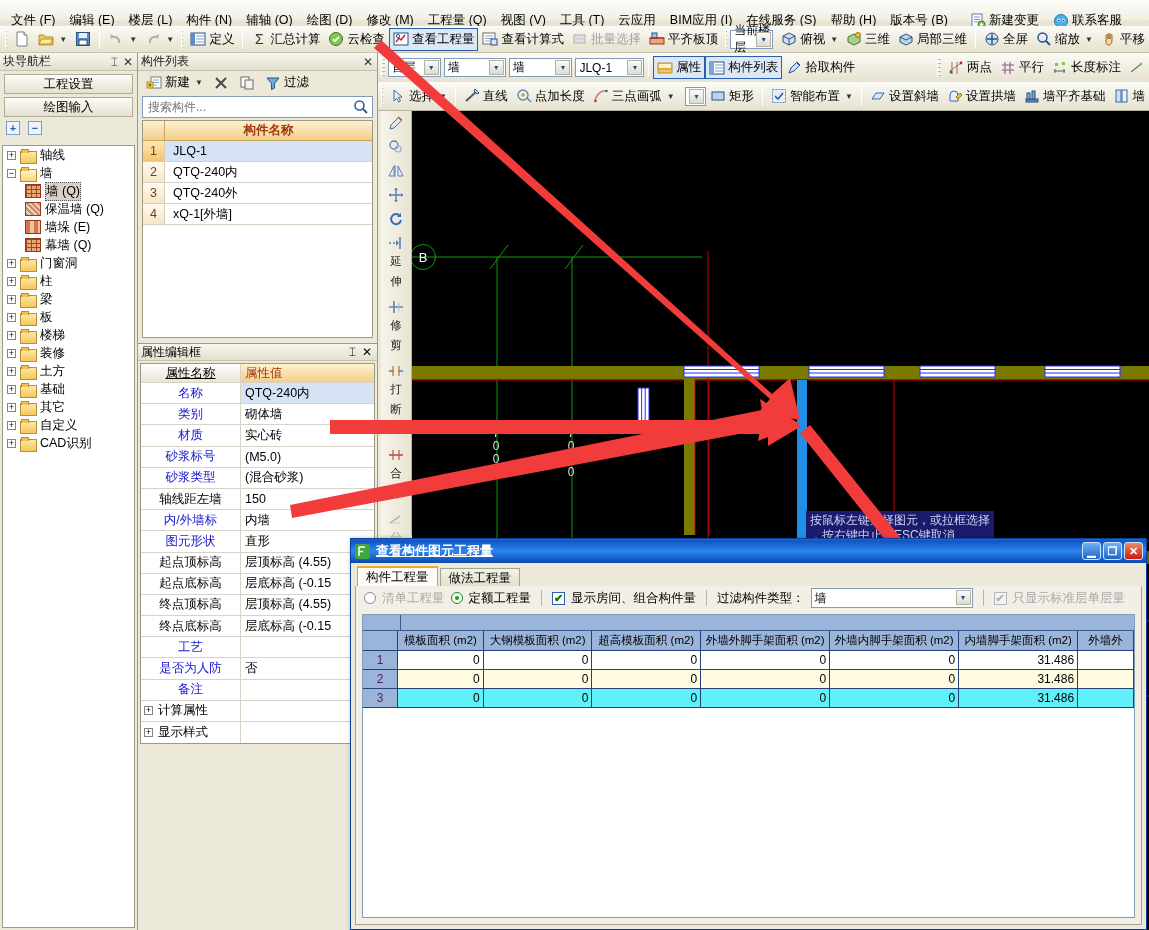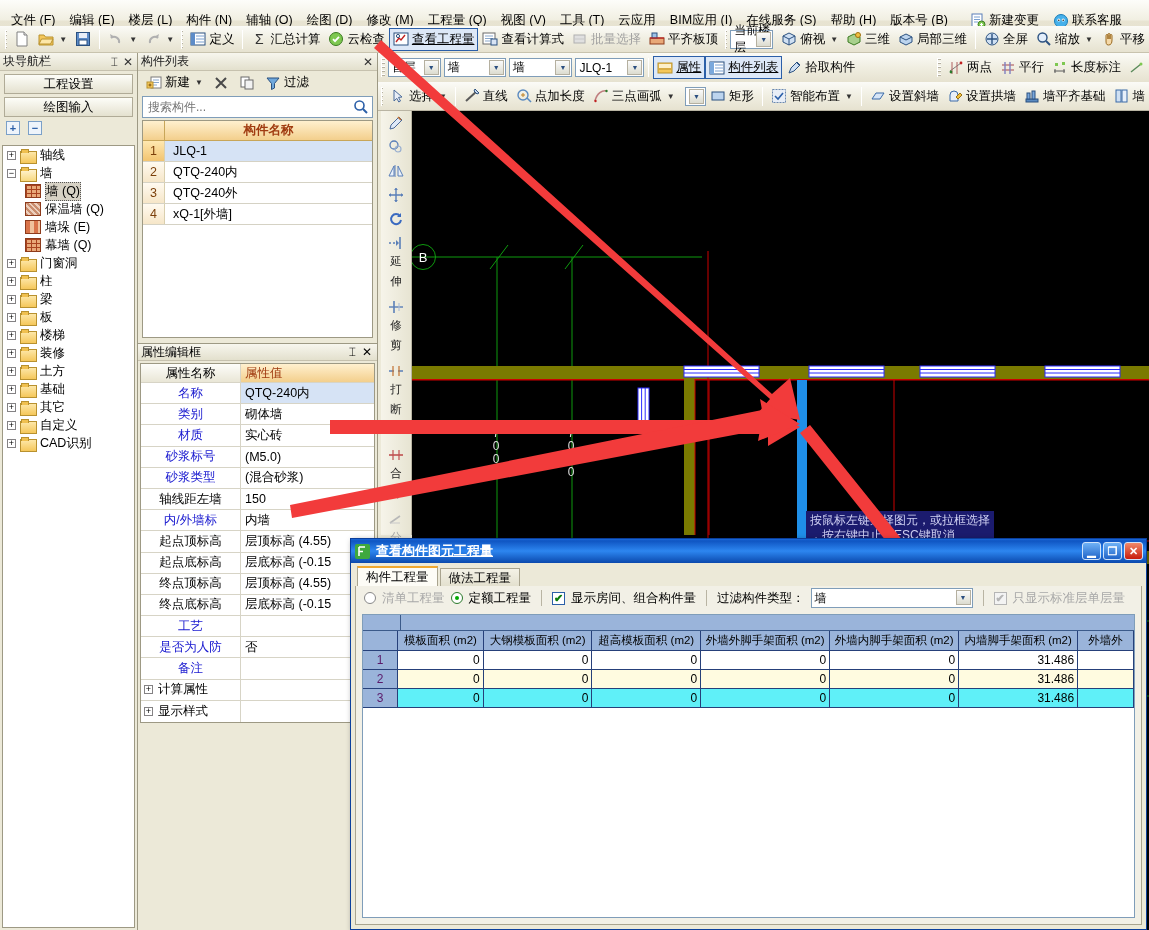--- a/index.html
+++ b/index.html
@@ -31,21 +31,21 @@
     position: absolute; left: 0; top: 26px; width: 1149px; height: 27px;
     background: linear-gradient(to bottom,#fbfbf7 0%,#f0eee1 50%,#e6e2d0 100%);
     border-bottom: 1px solid #c8c3ae;
     display: flex; align-items: center; padding-left: 2px;
   }
   .tb-item {
     display: flex; align-items: center; gap: 3px;
     padding: 2px 4px; white-space: nowrap; font-size: 12.5px; cursor: default;
     height: 23px;
   }
-  .tb-item.boxed { border: 1px solid #2b5fa8; background: #dde8f7; padding: 1px 3px; text-decoration: underline;}
+  .tb-item.boxed { border: 1px solid #2b5fa8; background: #dde8f7; padding: 1px 3px;}
   .tb-item.disabled { color: #a0a0a0; }
   .grip { width: 4px; height: 19px; margin: 0 3px;
     background: repeating-linear-gradient(to bottom,#fff 0 1px,#b5b0a0 1px 2px, transparent 2px 4px);
     border-left: 1px solid #fff; }
   .vsep { width:1px; height:19px; background:#c0bbab; margin:0 4px; border-right:1px solid #fff;}
   .caret { font-size: 8px; color:#333; margin-left:2px;}
 
   
   .ico { width:16px; height:16px; display:inline-block; position:relative; flex:0 0 16px;}
 
@@ -153,21 +153,21 @@
     display:flex; align-items:center; font-size:12px; padding-left:3px;
     border-bottom:1px solid #c6c1ae;
   }
   .prop-table { position:absolute; left:2px; top:19px; width:235px; background:#fff;
      border:1px solid #9d9984; }
   .prow { display:flex; height:21.2px; border-bottom:1px solid #d7d4c6; font-size:12.5px;}
   .prow .pn { width:100px; border-right:1px solid #d7d4c6; display:flex; align-items:center;
      justify-content:center; white-space:nowrap; }
   .prow .pv { flex:1; display:flex; align-items:center; padding-left:4px; white-space:nowrap; overflow:hidden;}
   .prow.head { background:linear-gradient(to bottom,#fdfdfa,#e9e6d6); height:19px; }
-  .prow.head .pn { color:#000; }
+  .prow.head .pn { color:#000;text-decoration:underline; }
   .prow.head .pv { background:linear-gradient(to bottom,#fff0cf,#f3cf8c); color:#a03b10;
      justify-content:flex-start; padding-left:4px; height:100%; align-items:center;}
   .prow.blue .pn { color:#1818cf; }
   .prow.selrow .pv { background:#d6e3f5; }
   .prow.grp .pn { justify-content:flex-start; padding-left:3px; }
   .prow.grp .pn .exp { margin-right:5px; }
 
   
   .vtools {
     position:absolute; left:381px; top:111px; width:31px; height:424px;
@@ -687,20 +687,24 @@
         <div class="pv">(混合砂浆)</div>
       </div>
       <div class="prow">
         <div class="pn">轴线距左墙</div>
         <div class="pv">150</div>
       </div>
       <div class="prow blue">
         <div class="pn">内/外墙标</div>
         <div class="pv">内墙</div>
       </div>
+      <div class="prow blue">
+        <div class="pn">图元形状</div>
+        <div class="pv">直形</div>
+      </div>
       <div class="prow">
         <div class="pn">起点顶标高</div>
         <div class="pv">层顶标高 (4.55)</div>
       </div>
       <div class="prow">
         <div class="pn">起点底标高</div>
         <div class="pv">层底标高 (-0.15</div>
       </div>
       <div class="prow">
         <div class="pn">终点顶标高</div>

